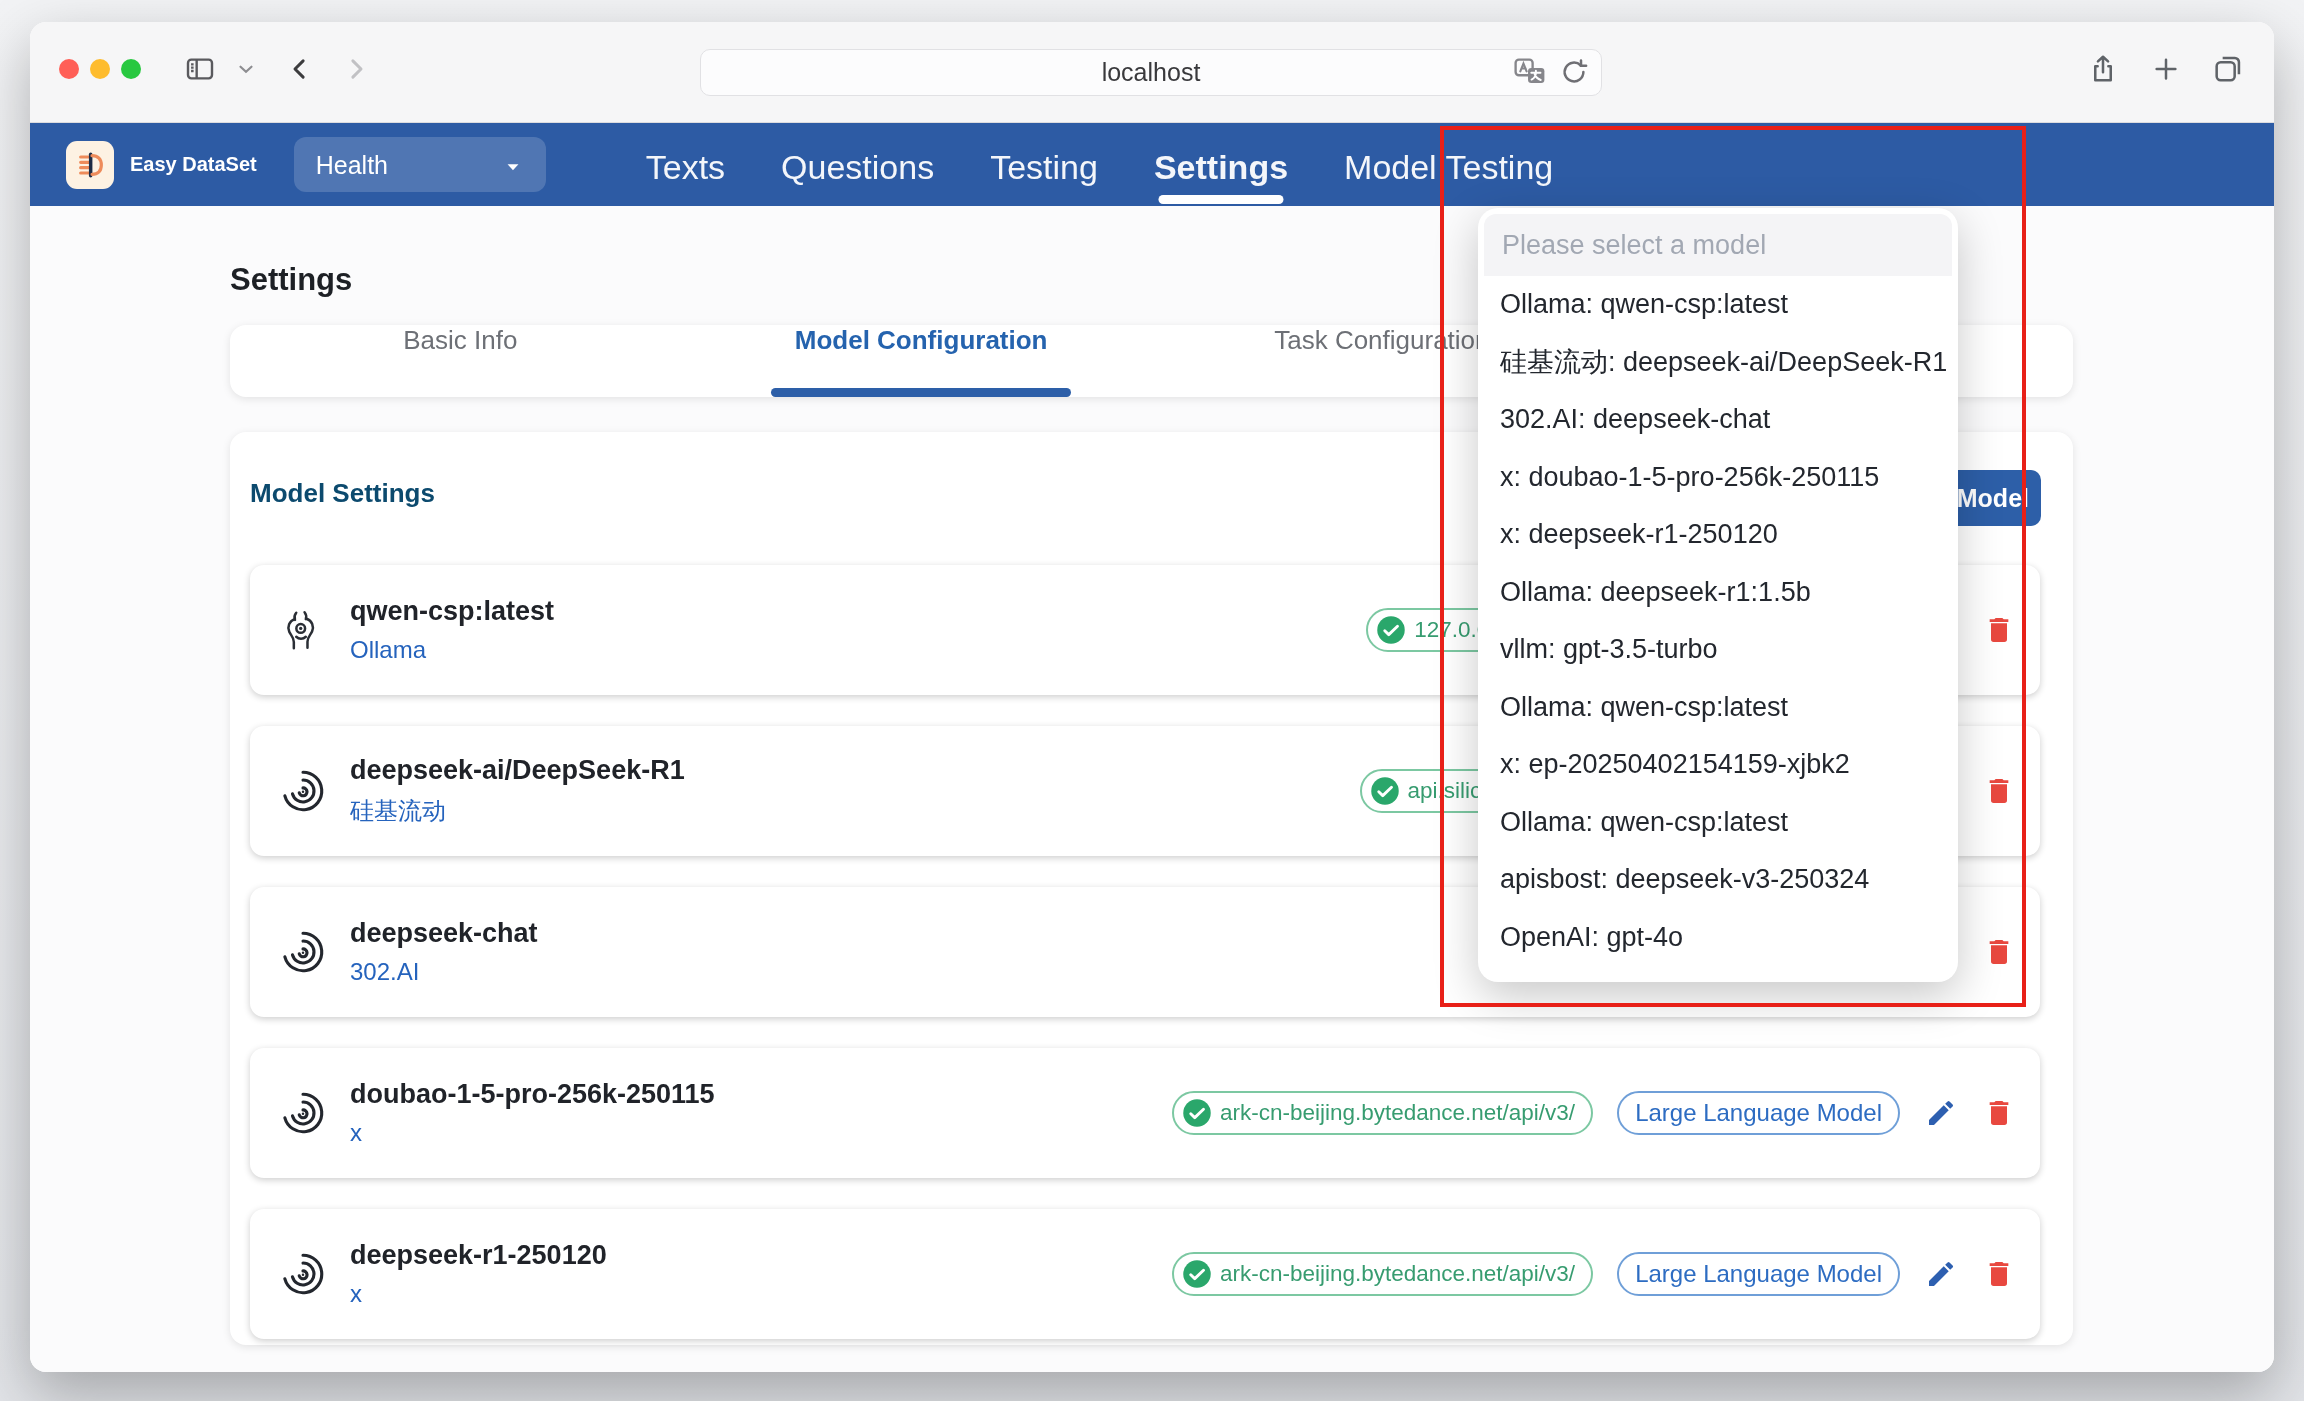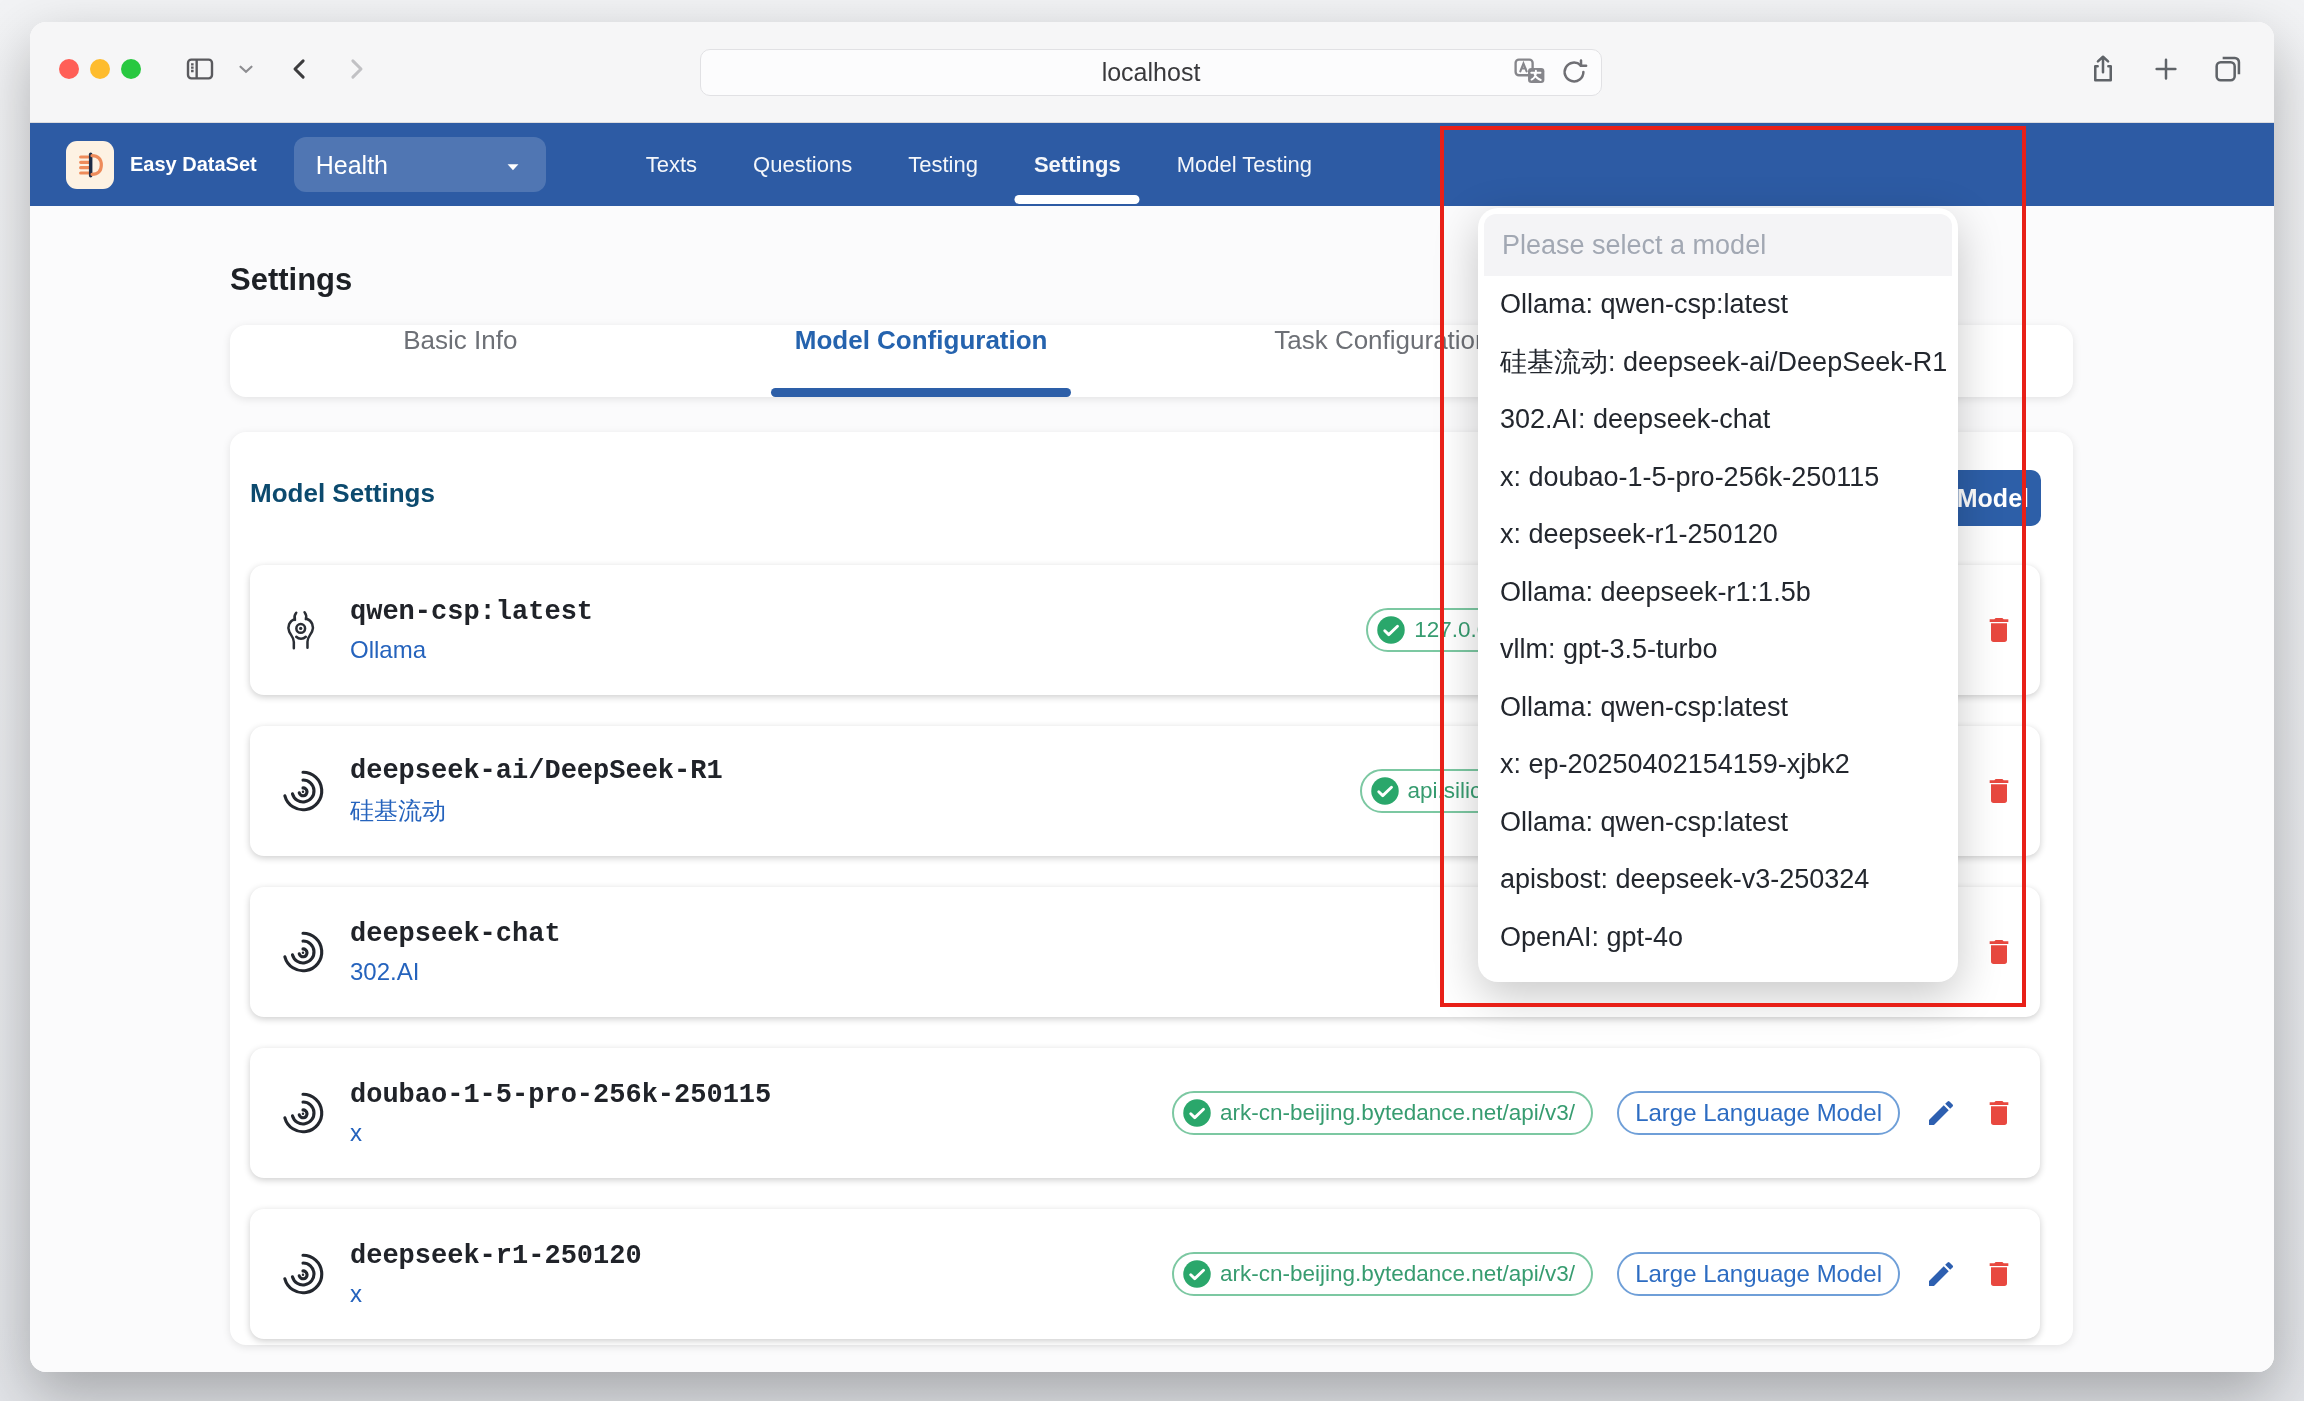--- a/index.html
+++ b/index.html
@@ -18,21 +18,21 @@
   .url-icons { position:absolute; right:12px; top:6px; display:flex; gap:12px; align-items:center; }
 
   
   .appheader { position:absolute; left:0; top:101px; width:100%; height:83px; background:#2d5ba4; display:flex; align-items:center; }
   .logo { width:48px; height:48px; margin-left:36px; background:#fdf2e3; border-radius:11px; display:flex; align-items:center; justify-content:center; }
   .brand { color:#fff; font-size:20px; font-weight:bold; margin-left:16px; white-space:nowrap; }
   .proj-select { margin-left:37px; width:252px; height:55px; background:rgba(255,255,255,.17); border-radius:12px;
                  display:flex; align-items:flex-end; padding:0 20px 12px 22px; color:#fff; font-size:25px; }
   .proj-select .caret { margin-left:auto; }
   .nav { display:flex; gap:56px; margin-left:100px; height:83px; align-items:stretch; }
-  .nav-item { position:relative; display:flex; align-items:center; color:rgba(255,255,255,.95); font-size:22px; white-space:nowrap; cursor:pointer; }
+  .nav-item { position:relative; display:flex; color:rgba(255,255,255,.95); font-size:34px; white-space:nowrap; cursor:pointer;margin-top:25px; }
   .nav-item.active span { font-weight:bold; }
   .nav-item .nav-underline { display:none; }
   .nav-item.active .nav-underline { display:block; position:absolute; left:50%; transform:translateX(-50%);
                  bottom:2px; width:125px; height:9px; border-radius:6px; background:#fff; }
   .model-select { position:absolute; left:1518px; top:115px; width:320px; height:55px; background:rgba(255,255,255,.17);
                  border-radius:12px; display:flex; align-items:center; padding:0 18px 0 20px; color:#fff; font-size:25px; white-space:nowrap; }
   .model-select .caret { margin-left:auto; }
   .hd-btn { position:absolute; top:114px; width:58px; height:56px; background:rgba(255,255,255,.15); border-radius:14px;
             display:flex; align-items:center; justify-content:center; }
 
@@ -50,21 +50,21 @@
   .model-card { position:absolute; left:200px; top:226px; width:1843px; height:913px; background:#fff; border-radius:16px;
                 box-shadow:0 2px 8px rgba(0,0,0,.10); }
   .ms-heading { position:absolute; left:20px; top:46px; font-size:26px; font-weight:bold; color:#0c4a6e; }
   .add-btn { position:absolute; right:32px; top:38px; width:240px; height:56px; background:#2d5fa8; border-radius:10px; cursor:pointer; }
   .add-btn span { position:absolute; right:12px; top:50%; transform:translateY(-50%); color:#fff; font-size:25px; font-weight:600; white-space:nowrap; }
 
   .rows { position:absolute; left:20px; top:133px; width:1790px; display:flex; flex-direction:column; gap:31px; }
   .row { position:relative; height:130px; background:#fff; border-radius:14px; box-shadow:0 2px 7px rgba(0,0,0,.20); }
   .row-icon { position:absolute; left:28px; top:50%; transform:translateY(-50%); width:50px; height:50px; }
   .row-info { position:absolute; left:100px; top:50%; transform:translateY(-50%); display:flex; flex-direction:column; gap:9px; }
-  .row-name { font-size:27px; font-weight:bold; color:#202329; white-space:nowrap;font-family:Liberation Mono, monospace; }
+  .row-name { font-size:27px; font-weight:bold; color:#202329; white-space:nowrap; }
   .row-provider { font-size:24px; color:#2563bd; text-decoration:none; cursor:pointer; width:max-content; }
   .row-right { position:absolute; right:24px; top:0; height:100%; display:flex; align-items:center; gap:24px; }
   .badge { display:flex; align-items:center; gap:8px; height:44px; border-radius:22px; padding:0 16px; font-size:22.5px; white-space:nowrap; background:#fff; }
   .badge.green { border:2px solid #7cc8a2; color:#379c70; padding-left:8px; }
   .badge.blue  { border:2px solid #6f9fd8; color:#2d6cc2; font-size:24px; }
   .act { width:34px; height:34px; display:flex; align-items:center; justify-content:center; cursor:pointer; }
 
   
   .panel { position:absolute; left:1448px; top:186px; width:480px; height:774px; background:#fff; border-radius:20px;
            box-shadow:0 14px 45px rgba(0,0,0,.22); z-index:40; overflow:hidden; }

